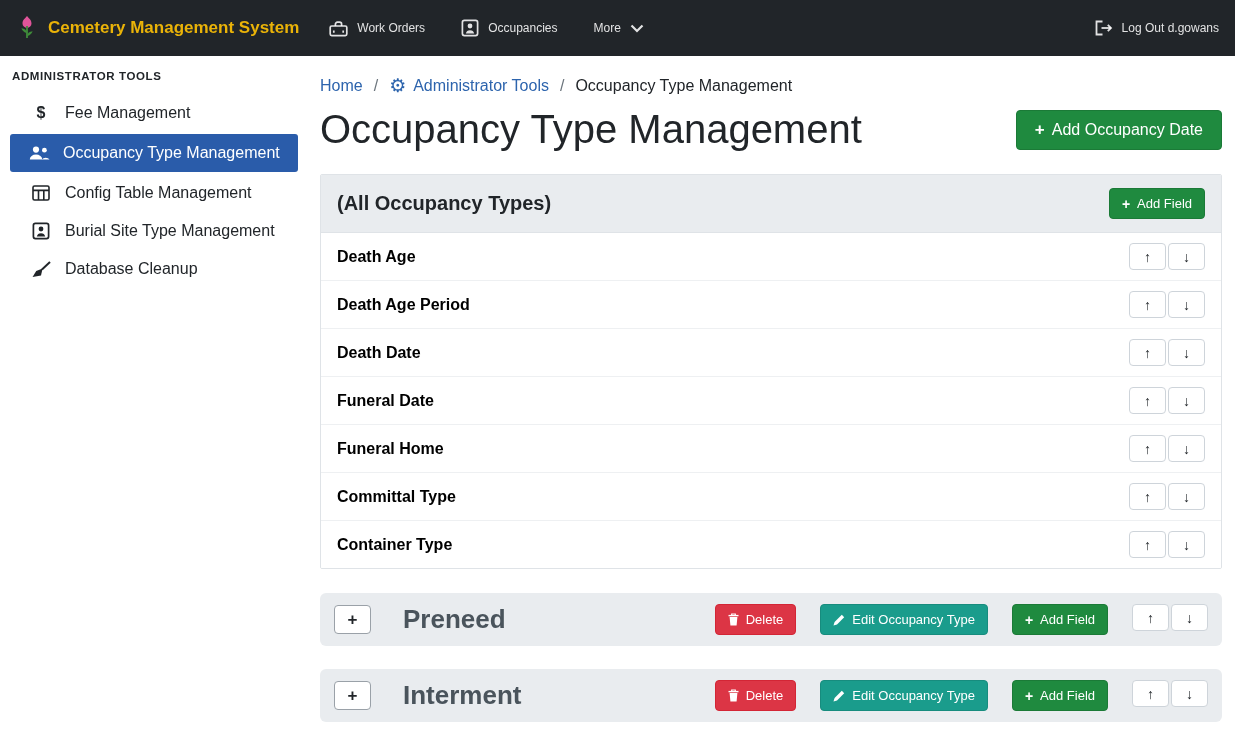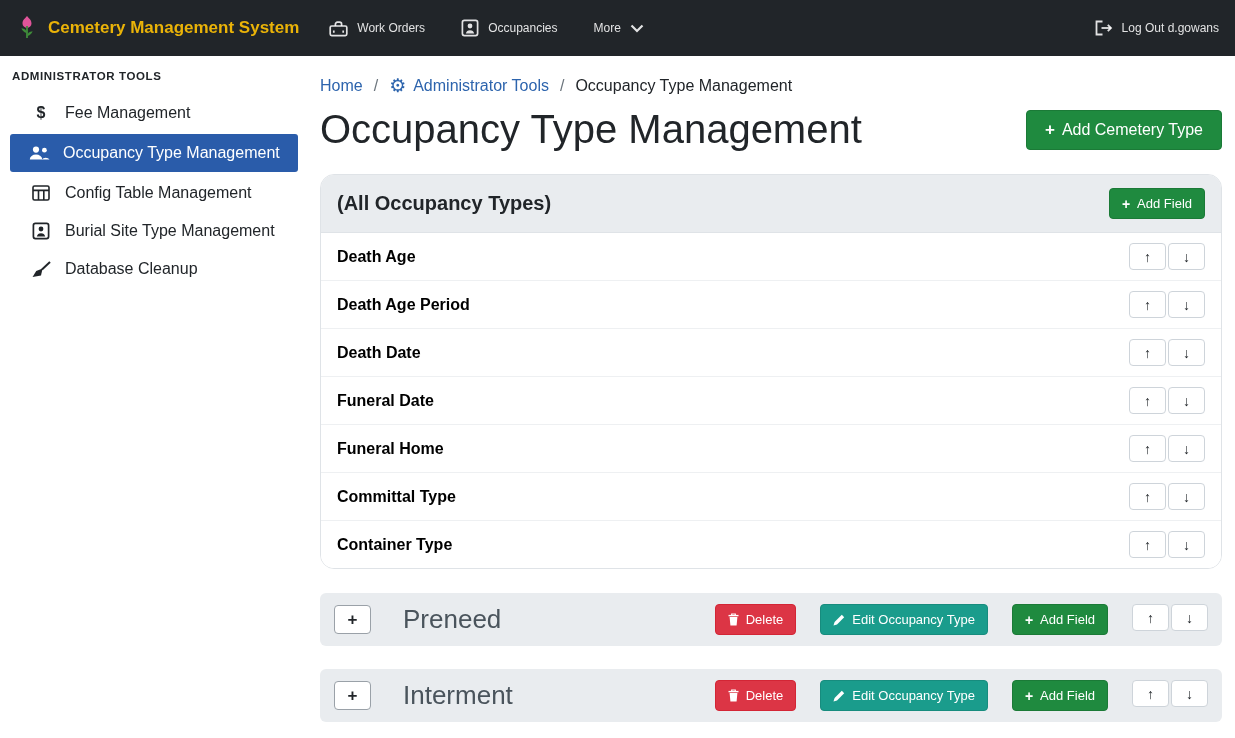--- a/index.html
+++ b/index.html
@@ -66,21 +66,21 @@
 
   .arrow-group { display:flex; gap:2px; }
   .btn-arrow {
     background:#fff; border:1px solid #ced4da; border-radius:4px;
     width:37px; height:27px; color:#212529; font-size:14px;
     display:flex; align-items:center; justify-content:center; cursor:pointer;
     font-family:inherit;
   }
 
   
-  .card { border:1px solid #dfe3e7; border-radius:14px; overflow:hidden; margin-bottom:24px; }
+  .card { border:1px solid #dfe3e7; border-radius:2px; overflow:hidden; margin-bottom:24px; }
   .card-header {
     background:#e9ecef; display:flex; justify-content:space-between; align-items:center;
     padding:13px 16px; border-bottom:1px solid #dfe3e7;
   }
   .card-title { font-size:20px; font-weight:700; color:#212529; }
   .field-row {
     display:flex; justify-content:space-between; align-items:center;
     padding:10px 16px; border-bottom:1px solid #eef0f2; background:#fff;
   }
   .field-row:last-child { border-bottom:none; }
@@ -90,21 +90,21 @@
   .section-bar {
     background:#e9ecef; border-radius:6px; display:flex; align-items:center;
     padding:11px 14px; margin-bottom:23px; gap:14px;
   }
   .expand-btn {
     background:#fff; border:1px solid #9aa1a8; border-radius:4px;
     width:37px; height:29px; font-size:17px; font-weight:600; color:#212529;
     display:flex; align-items:center; justify-content:center; cursor:pointer;
     font-family:inherit;
   }
-  .section-title { font-size:26px; color:#4a545c; font-weight:400; flex:1; margin-left:18px; }
+  .section-title { font-size:26px; color:#4a545c; font-weight:700; flex:1; margin-left:18px; }
   .section-actions { display:flex; align-items:flex-start; gap:24px; }
 
   svg { display:block; }
 </style>
 </head>
 <body>
 
 <div class="navbar">
   <div class="brand">
     <span>
@@ -231,21 +231,21 @@
         <span>Administrator Tools</span>
       </span>
       <span class="crumb-sep">/</span>
       <span class="crumb-current">Occupancy Type Management</span>
     </div>
 
     <div class="title-row">
       <h1 class="page-title">Occupancy Type Management</h1>
       <button class="btn btn-green btn-add-type">
         <span class="plus-glyph">+</span>
-        <span>Add Cemetery Type</span>
+        <span>Add Occupancy Date</span>
       </button>
     </div>
 
     <div class="card">
       <div class="card-header">
         <span class="card-title">(All Occupancy Types)</span>
         <button class="btn btn-green btn-sm">
           <span class="plus-glyph">+</span>
           <span>Add Field</span>
         </button>

